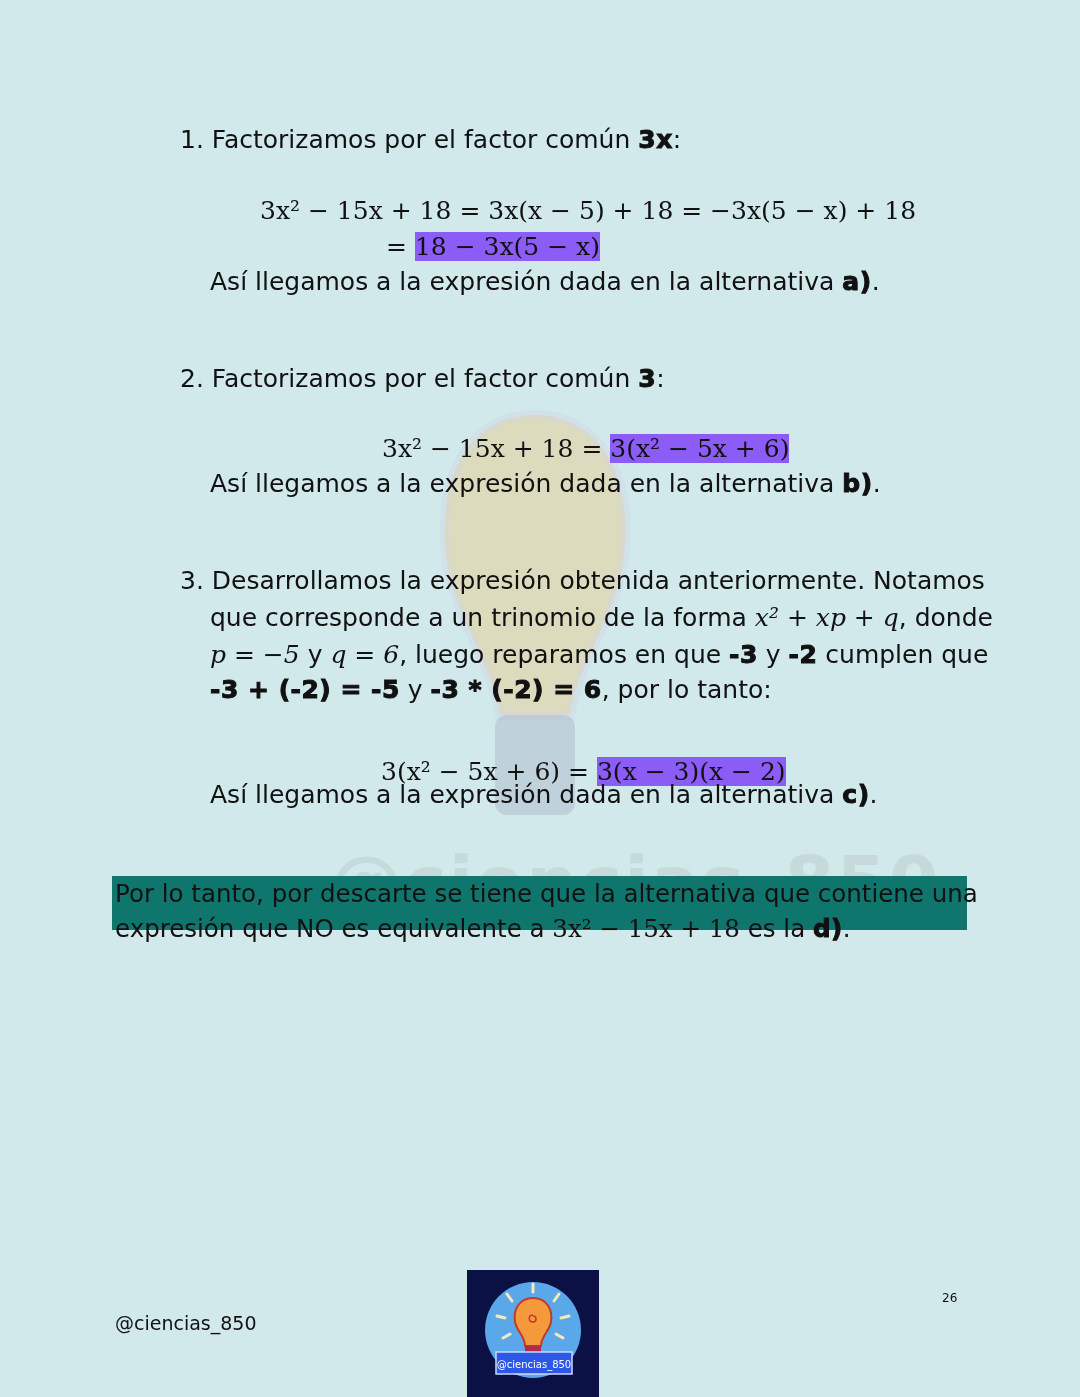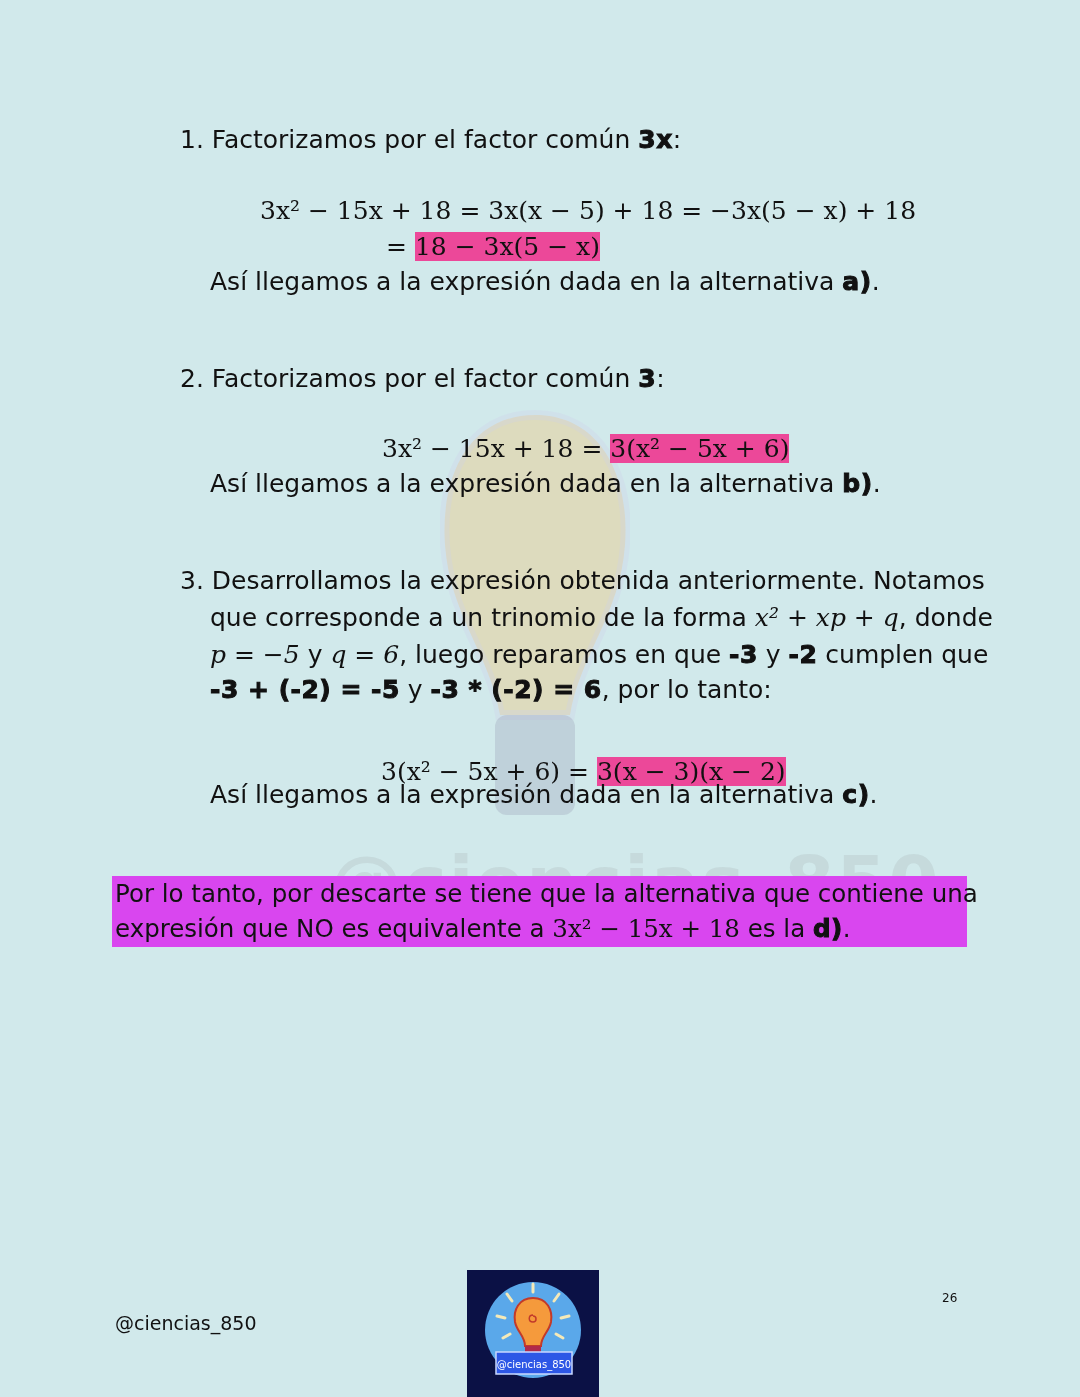--- a/index.html
+++ b/index.html
@@ -6,23 +6,23 @@
   body {
     width:1080px; height:1397px; position:relative; overflow:hidden;
     background:#d1e9eb;
     font-family:"DejaVu Sans", sans-serif;
     color:#111;
   }
   .watermark { position:absolute; left:440px; top:395px; width:190px; height:430px; pointer-events:none; }
   .wm-text { position:absolute; left:330px; top:840px; font-size:72px; font-weight:bold; color:rgba(120,120,120,0.13); letter-spacing:2px; pointer-events:none; }
   .line { position:absolute; font-size:25px; white-space:nowrap; line-height:1.2; }
   .math { font-family:"DejaVu Serif", serif; font-size:25px; position:absolute; white-space:nowrap;text-align:right; }
-  .hl { background:#ec4899; }
+  .hl { background:#8b5cf6; }
   .bold { font-weight:900; -webkit-text-stroke:1px #111; letter-spacing:0.5px; }
-  .conclusion { position:absolute; left:112px; top:876px; width:855px; height:71px; background:#d946ef; }
+  .conclusion { position:absolute; left:112px; top:876px; width:855px; height:54px; background:#0f766e; }
   .conclusion .cl { position:absolute; left:3px; font-size:24.5px; white-space:nowrap; }
   .footer-handle { position:absolute; left:115px; top:1312px; font-size:19px; }
   .page-num { position:absolute; left:942px; top:1291px; font-size:12px; }
   .logo { position:absolute; left:467px; top:1270px; width:132px; height:127px; background:#0b1145; }
 </style>
 </head>
 <body>
 
 <svg class="watermark" viewBox="0 0 190 430">
   <path d="M95 20 C30 20 0 80 5 150 C10 220 50 260 60 320 L130 320 C140 260 180 220 185 150 C190 80 160 20 95 20 Z" fill="#f5c46b" opacity="0.35" stroke="#c8a0e8" stroke-width="10" stroke-opacity="0.3"></path>

